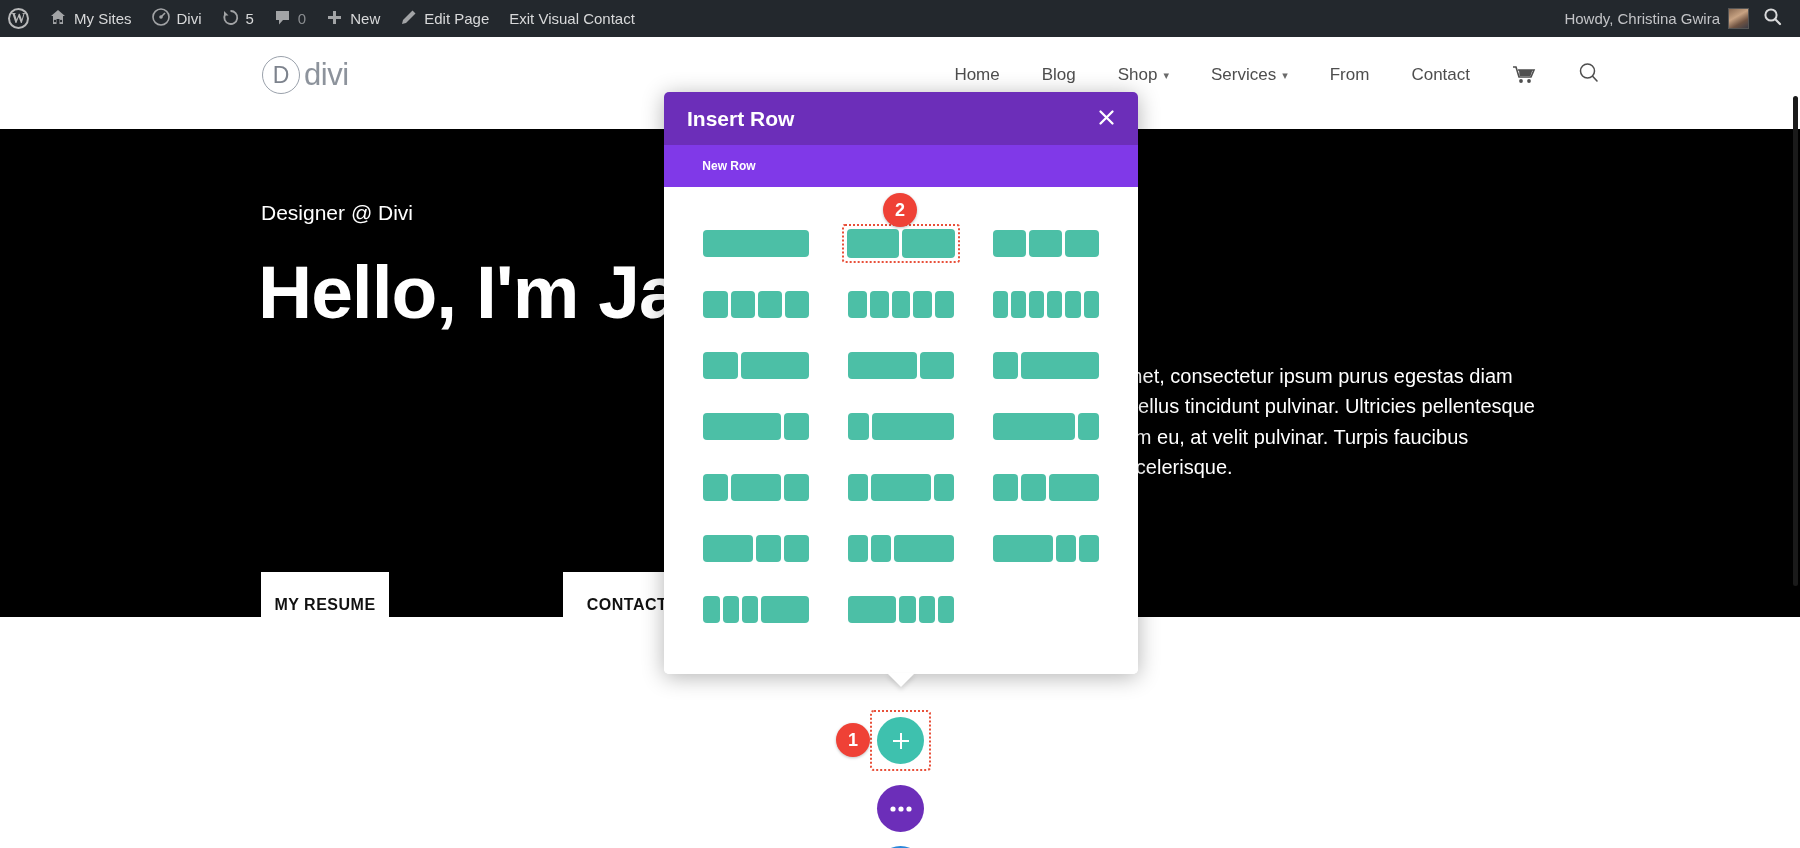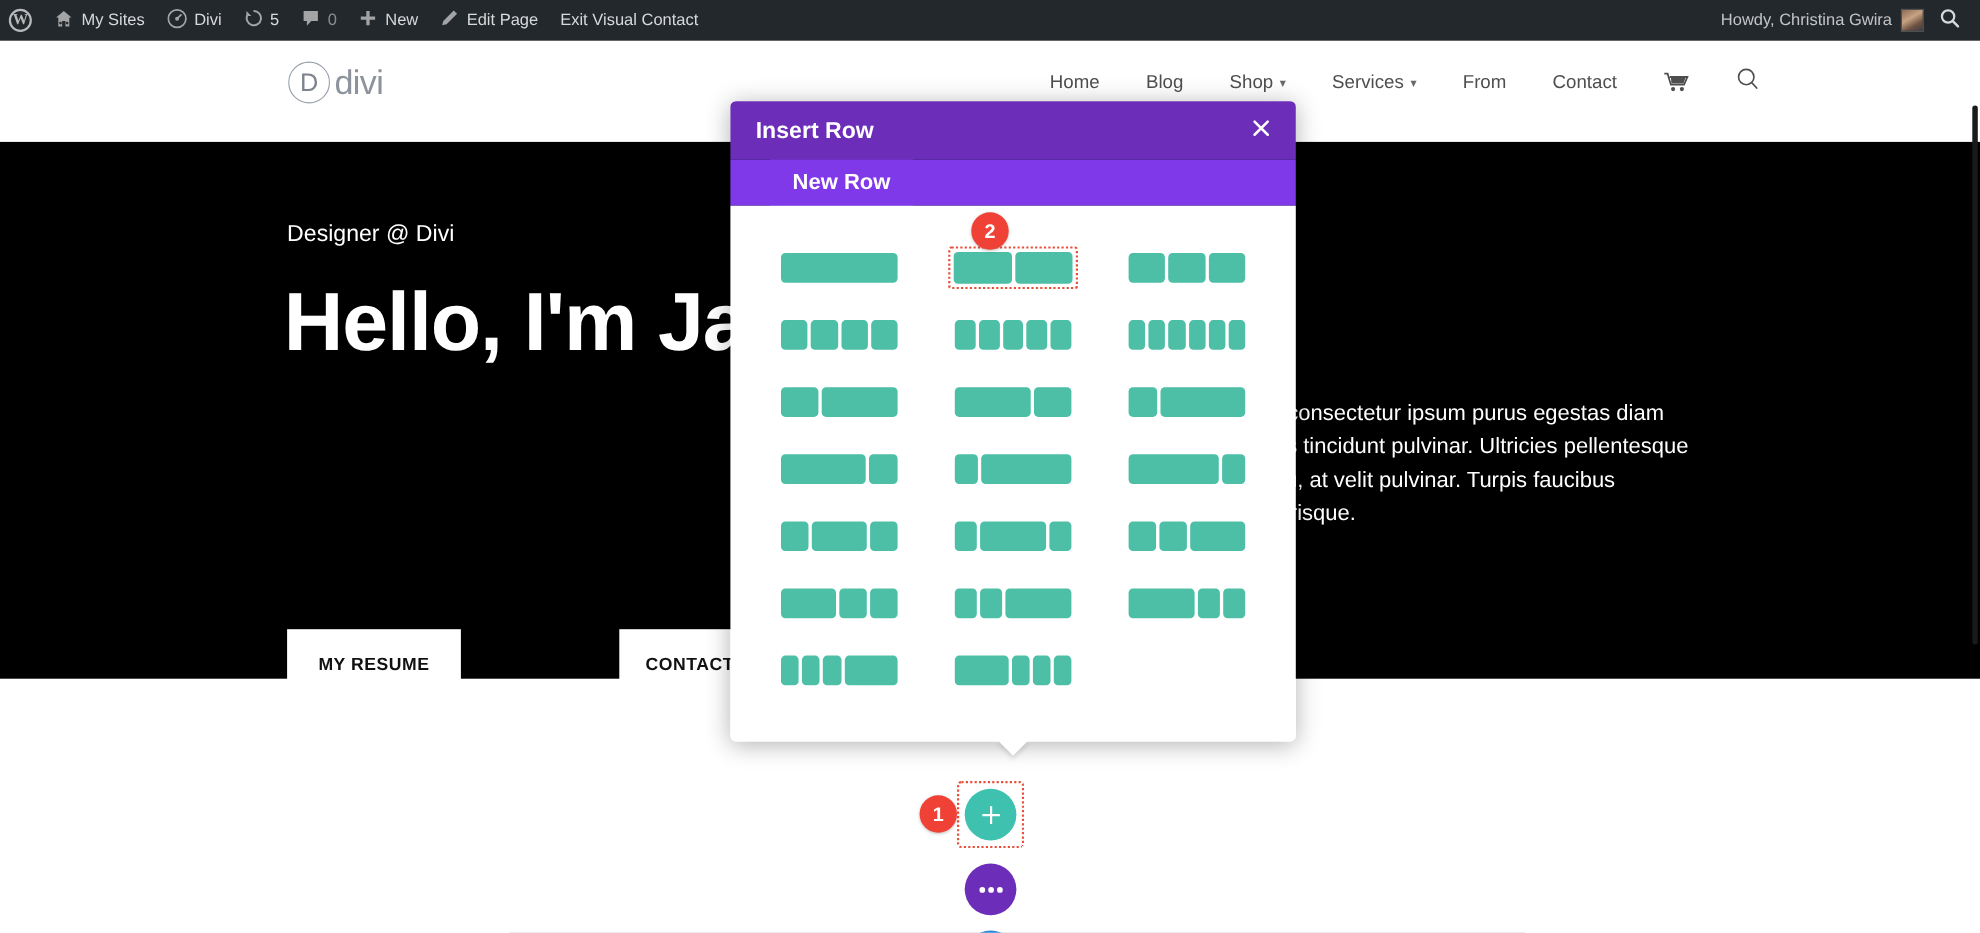--- a/index.html
+++ b/index.html
@@ -93,21 +93,21 @@
     color: #ffffff; font-size: 75px; font-weight: bold;
     letter-spacing: -1px; white-space: nowrap;
   }
   .hero-btn {
     position: absolute; top: 443px;
     background: #ffffff; color: #111111;
     font-size: 16px; font-weight: bold; letter-spacing: .5px;
     display: flex; align-items: center; justify-content: center;
     height: 66px;
   }
-  .hero-btn.resume { left: 261px; width: 158px; }
+  .hero-btn.resume { left: 261px; width: 128px; }
   .hero-btn.contact { left: 563px; width: 158px; }
   .hero-body {
     position: absolute; right: 262px; top: 232px;
     width: 620px;
     color: #ffffff; font-size: 20px; line-height: 1.52;
     text-align: left;
   }
 
   
   .below-hero {
@@ -141,38 +141,37 @@
     font-size: 18px; font-weight: bold;
     box-shadow: 0 1px 3px rgba(0,0,0,.25);
     z-index: 1200;
   }
   .badge-1 { left: 836px; top: 723px; }
   .badge-2 { left: 883px; top: 193px; }
 
   
   .modal {
     position: absolute; left: 664px; top: 92px;
-    width: 514px; z-index: 1000;
+    width: 474px; z-index: 1000;
     box-shadow: 0 3px 22px rgba(0,0,0,.30);
     border-radius: 5px;
   }
   .modal-head {
     background: #6c2eb9;
     border-radius: 5px 5px 0 0;
     height: 53px; padding: 0 23px;
     display: flex; align-items: center; justify-content: space-between;
   }
   .modal-title { color: #ffffff; font-size: 21px; font-weight: bold; }
   .modal-close { color: #ffffff; font-size: 21px; font-weight: 300; line-height: 1; }
   .modal-tabs { display: flex; background: #8039e8; height: 42px; }
   .modal-tab {
     display: flex; align-items: center; justify-content: center;
-    color: #ffffff; font-size: 20px; font-weight: bold;
+    color: #ffffff; font-size: 12px; font-weight: bold;
     height: 42px;
-    margin-left: 36px;
   }
   .modal-tab.active { background: #8039e8; width: 130px; }
   .modal-tab.inactive { background: #7c31e0; background: #7c34e4; flex: 1; }
   .modal-body {
     background: #ffffff; padding: 26px 30px 34px 30px;
     border-radius: 0 0 5px 5px;
     position: relative;
   }
   .modal-arrow {
     position: absolute; left: 50%; bottom: -13px;

